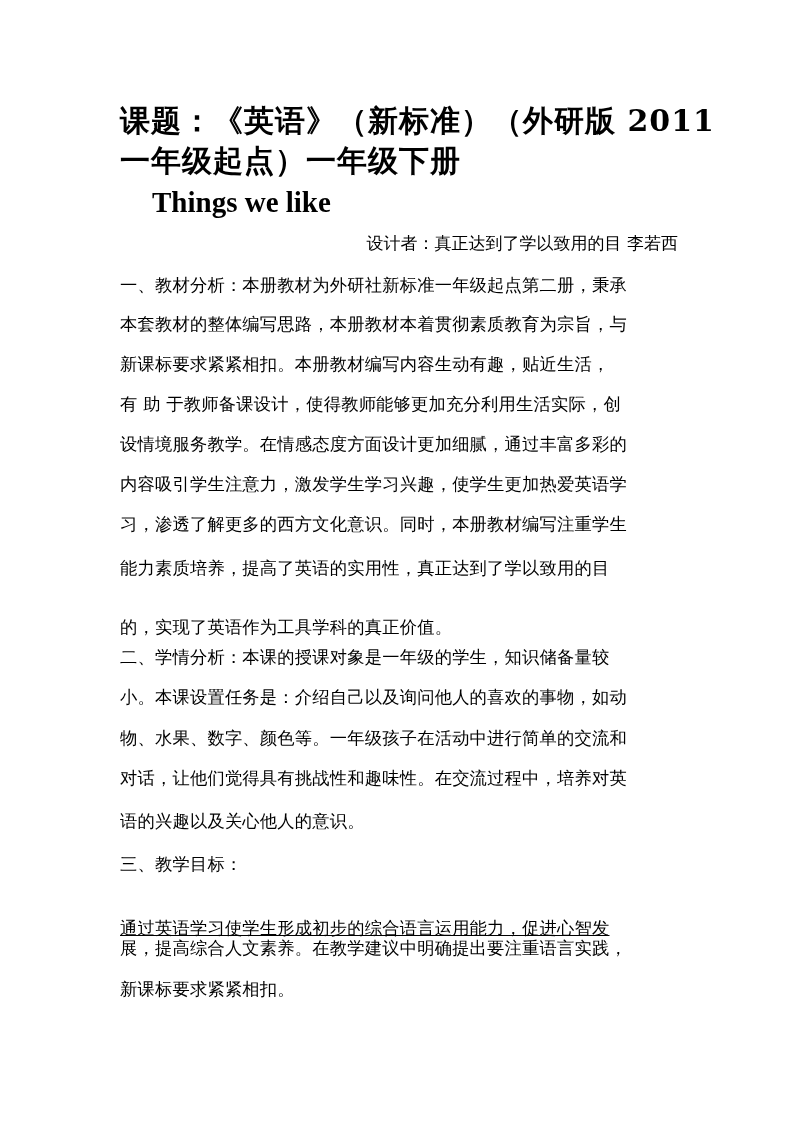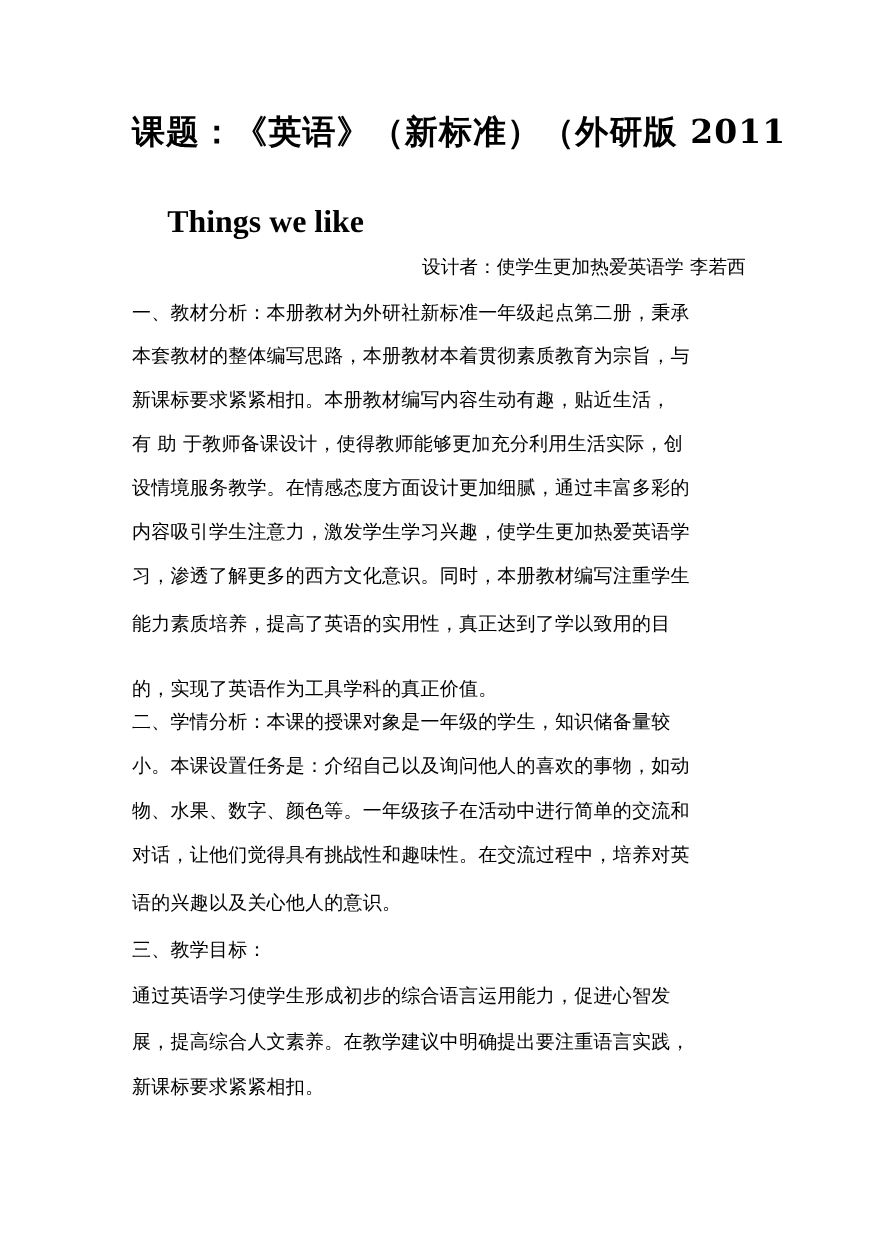--- a/index.html
+++ b/index.html
@@ -58,24 +58,25 @@
       white-space: nowrap;
       letter-spacing: 0.2px;
     }
   </style>
 </head>
 <body>
 
 <div class="page">
 
   <div class="title-line" style="top:103px;">课题：《英语》（新标准）（外研版  2011</div>
+  <div class="title-line" style="top:143px;">一年级起点）一年级下册</div>
 
   <div class="subtitle">Things we like</div>
 
-  <div class="designer">设计者：使学生更加热爱英语学 李若西</div>
+  <div class="designer">设计者：真正达到了学以致用的目 李若西</div>
 
   <div>
     <div class="body-line" style="top:273px;">一、教材分析：本册教材为外研社新标准一年级起点第二册，秉承</div>
     <div class="body-line" style="top:312px;">本套教材的整体编写思路，本册教材本着贯彻素质教育为宗旨，与</div>
     <div class="body-line" style="top:352px;">新课标要求紧紧相扣。本册教材编写内容生动有趣，贴近生活，</div>
     <div class="body-line" style="top:392px;">有  助  于教师备课设计，使得教师能够更加充分利用生活实际，创</div>
     <div class="body-line" style="top:432px;">设情境服务教学。在情感态度方面设计更加细腻，通过丰富多彩的</div>
     <div class="body-line" style="top:472px;">内容吸引学生注意力，激发学生学习兴趣，使学生更加热爱英语学</div>
     <div class="body-line" style="top:512px;">习，渗透了解更多的西方文化意识。同时，本册教材编写注重学生</div>
     <div class="body-line" style="top:556px;">能力素质培养，提高了英语的实用性，真正达到了学以致用的目</div>
@@ -85,18 +86,18 @@
   <div>
     <div class="body-line" style="top:645px;">二、学情分析：本课的授课对象是一年级的学生，知识储备量较</div>
     <div class="body-line" style="top:685px;text-align:center;">小。本课设置任务是：介绍自己以及询问他人的喜欢的事物，如动</div>
     <div class="body-line" style="top:726px;">物、水果、数字、颜色等。一年级孩子在活动中进行简单的交流和</div>
     <div class="body-line" style="top:766px;">对话，让他们觉得具有挑战性和趣味性。在交流过程中，培养对英</div>
     <div class="body-line" style="top:809px;">语的兴趣以及关心他人的意识。</div>
   </div>
 
   <div>
     <div class="body-line" style="top:852px;">三、教学目标：</div>
-    <div class="body-line" style="top:894px;">通过英语学习使学生形成初步的综合语言运用能力，促进心智发</div>
+    <div class="body-line" style="top:916px;text-decoration:underline;">通过英语学习使学生形成初步的综合语言运用能力，促进心智发</div>
     <div class="body-line" style="top:936px;">展，提高综合人文素养。在教学建议中明确提出要注重语言实践，</div>
     <div class="body-line" style="top:977px;">新课标要求紧紧相扣。</div>
   </div>
 
 </div>
 
 </body></html>

